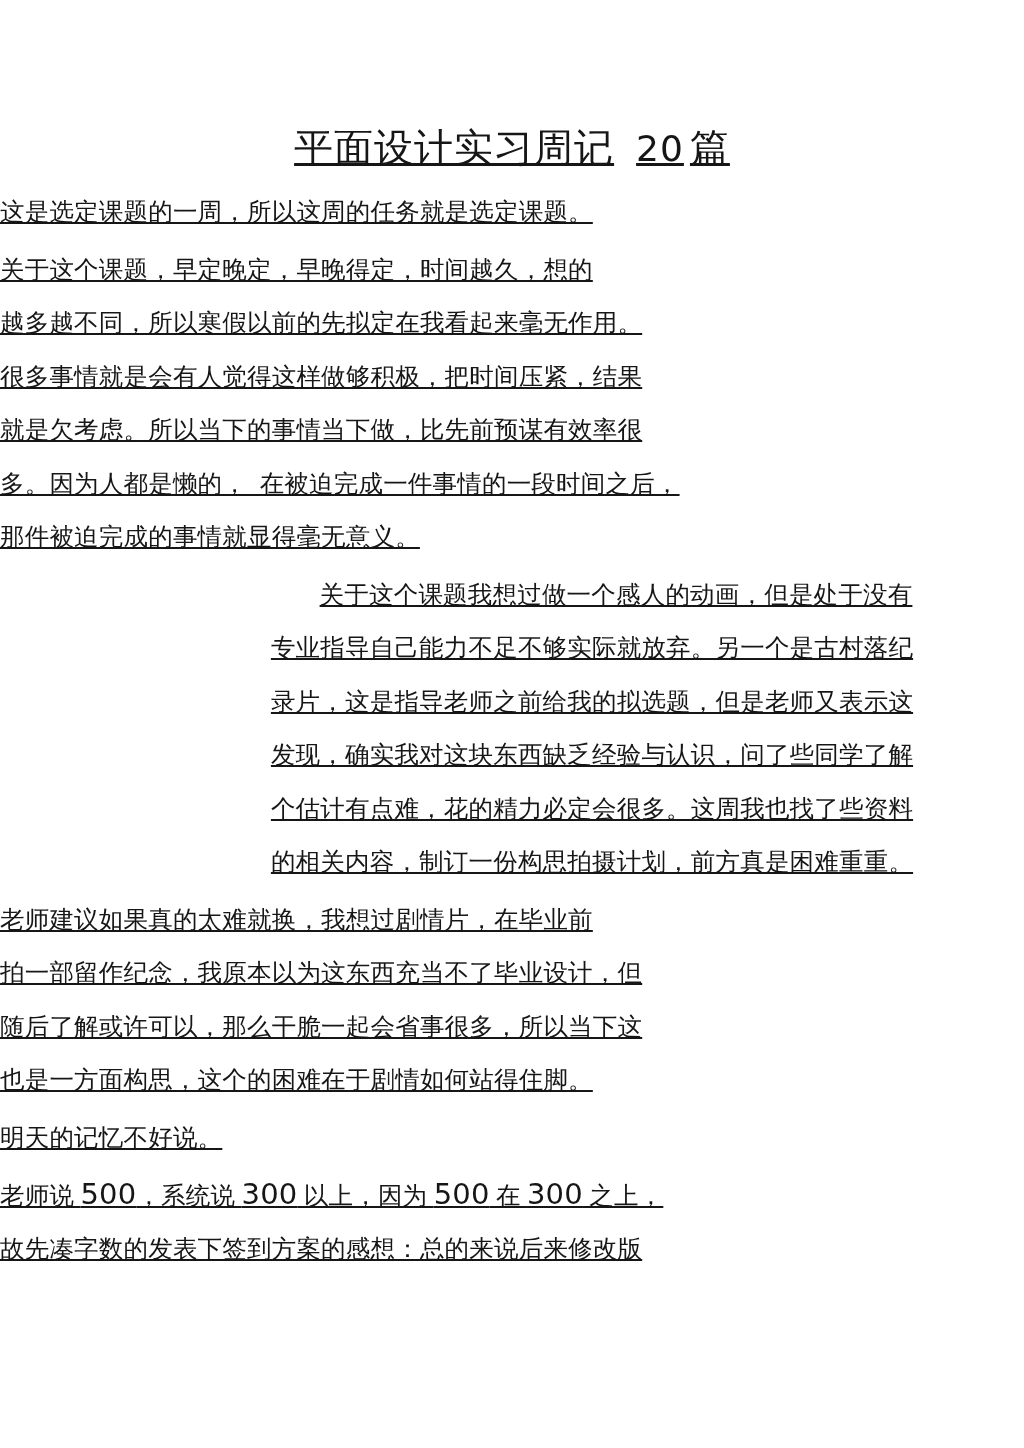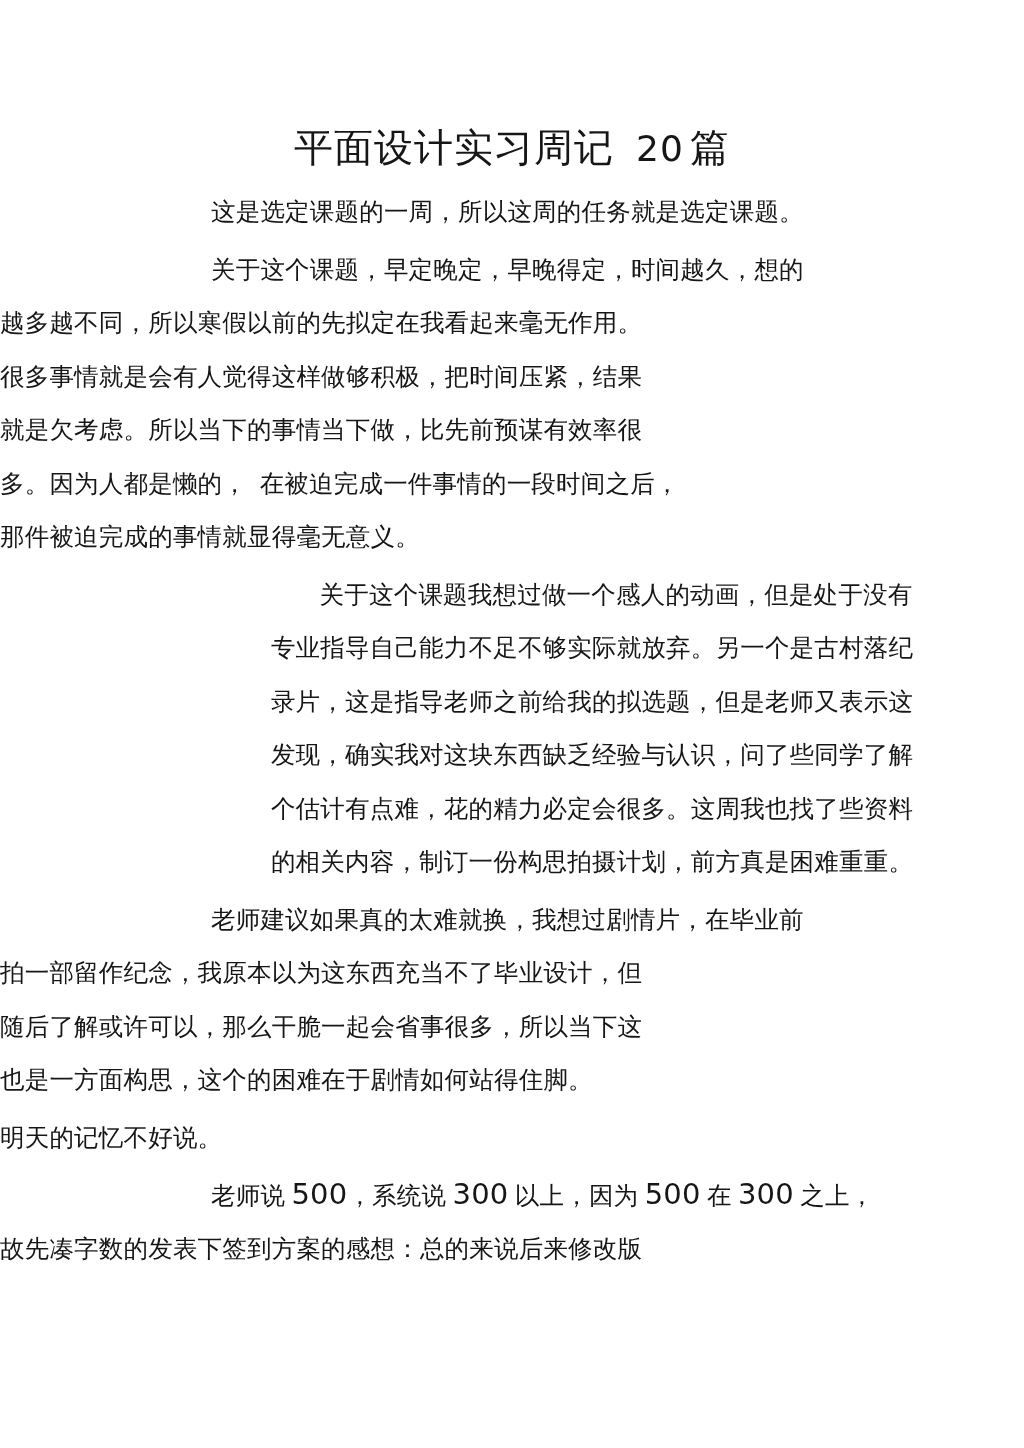--- a/index.html
+++ b/index.html
@@ -9,20 +9,21 @@
     background: #ffffff;
     overflow: hidden;
   }
   .page {
     position: relative;
     width: 1024px;
     height: 1312px;
     background: #ffffff;
     color: #161616;
     font-family: "Liberation Serif", "DejaVu Serif", serif;
+    text-decoration: underline;
   }
   .title {
     margin: 0;
     padding-top: 124px;
     text-align: center;
     font-size: 39px;
     line-height: 48px;
     font-weight: 400;
     letter-spacing: 1px;
     white-space: pre;
@@ -38,21 +39,21 @@
     margin-top: 12px;
   }
   .paragraph + .paragraph { margin-top: 4px; }
   .line {
     height: 53.5px;
     line-height: 53.5px;
     font-size: 24.5px;
     letter-spacing: 0.2px;
     white-space: pre;
   }
-  .line.indent { padding-left: 211px; }
+  .line.indent { }
   
   .paragraph:nth-child(3) .line { padding-left: 160px; text-align: center; }
   .paragraph:nth-child(3) .line.indent { padding-left: 208px; }
   .num {
     font-family: "DejaVu Sans", "Liberation Sans", sans-serif;
     font-size: 29px;
   }
 </style>
 </head>
 <body>

